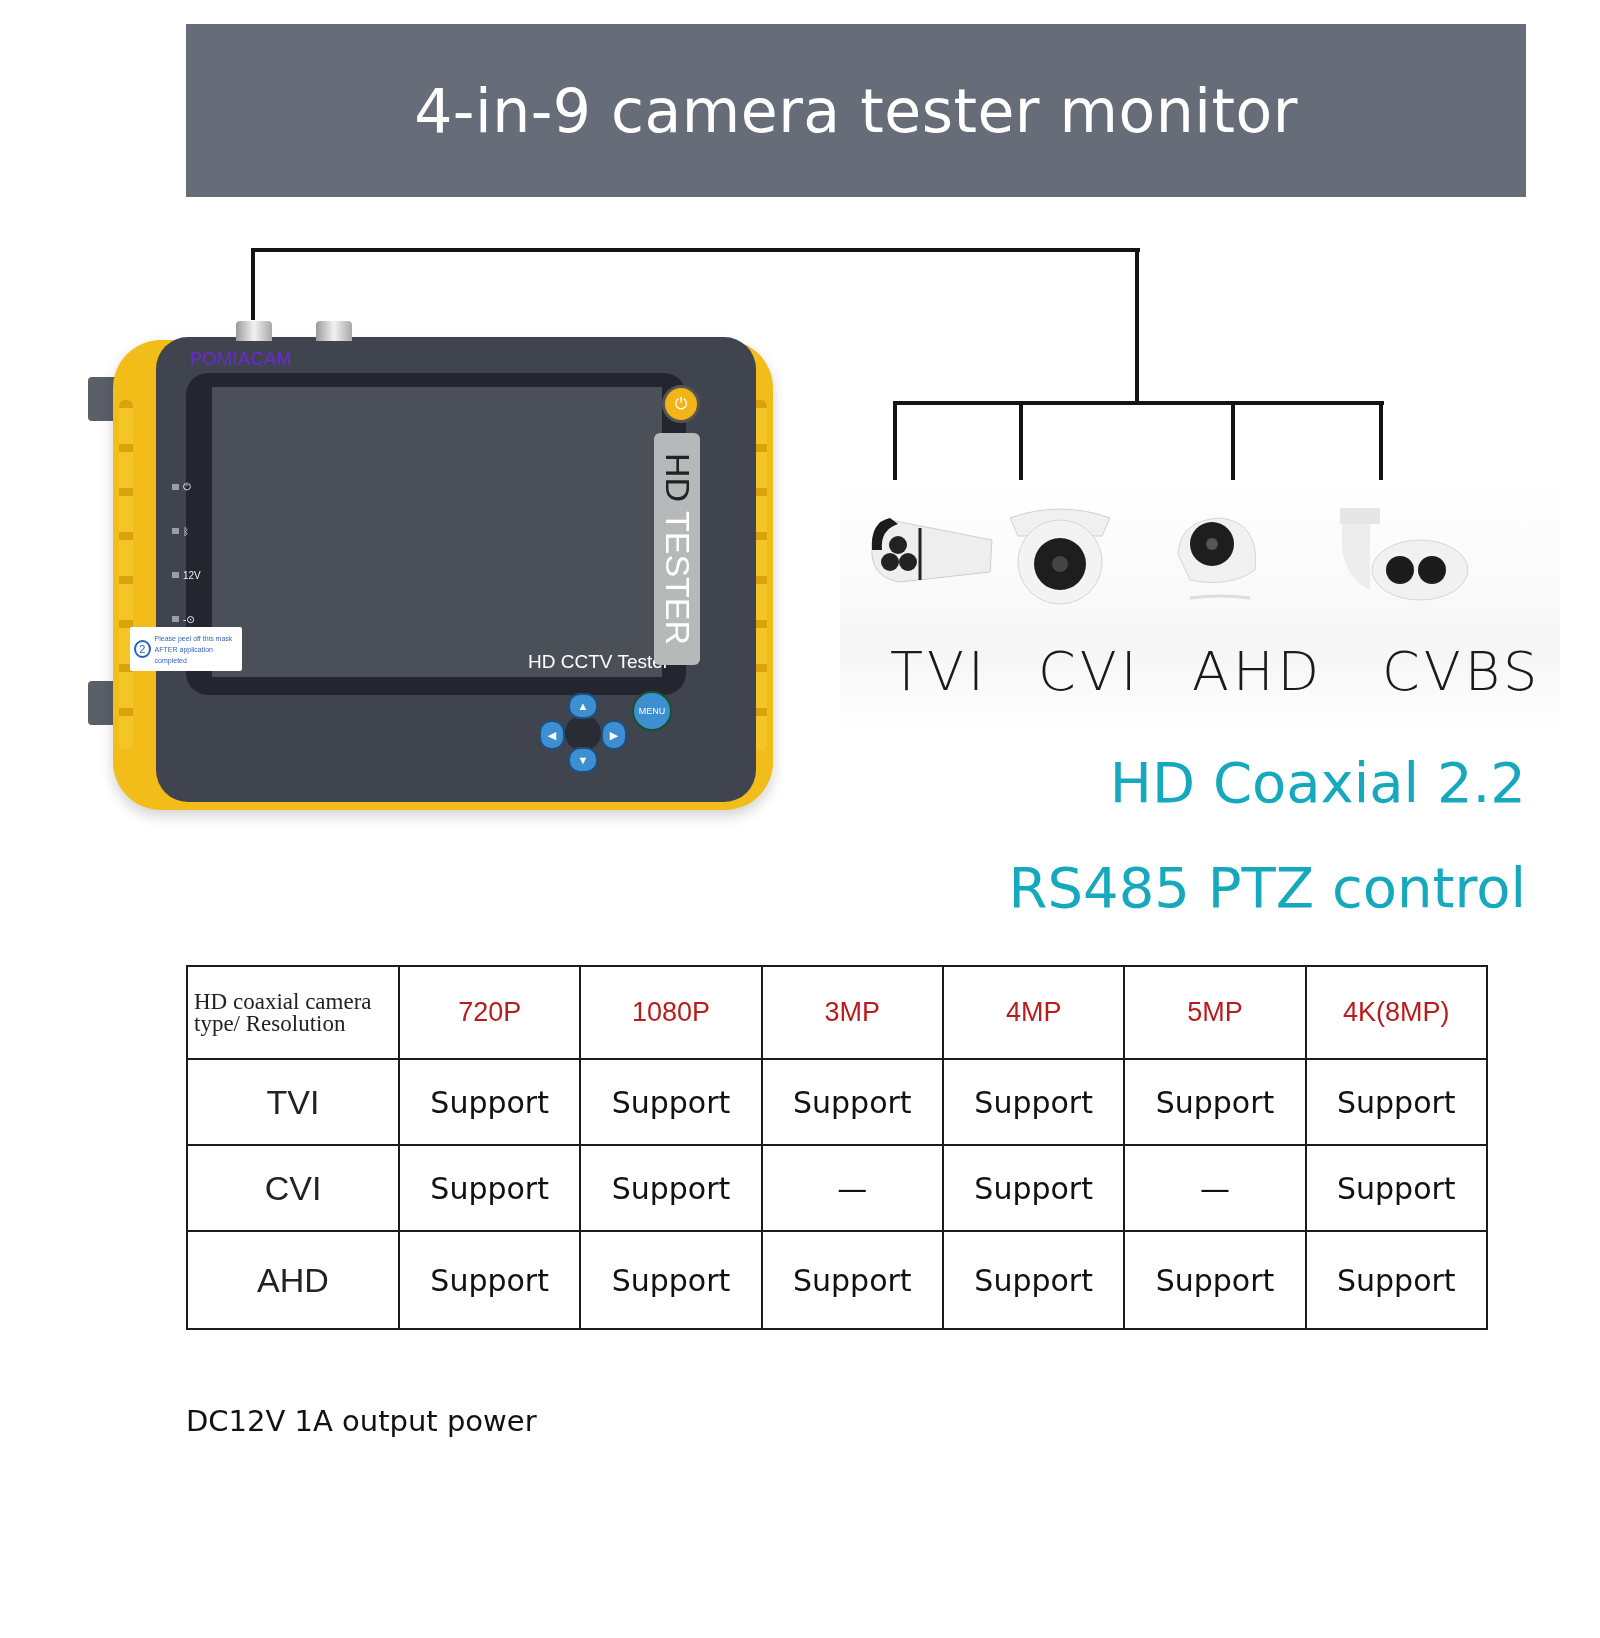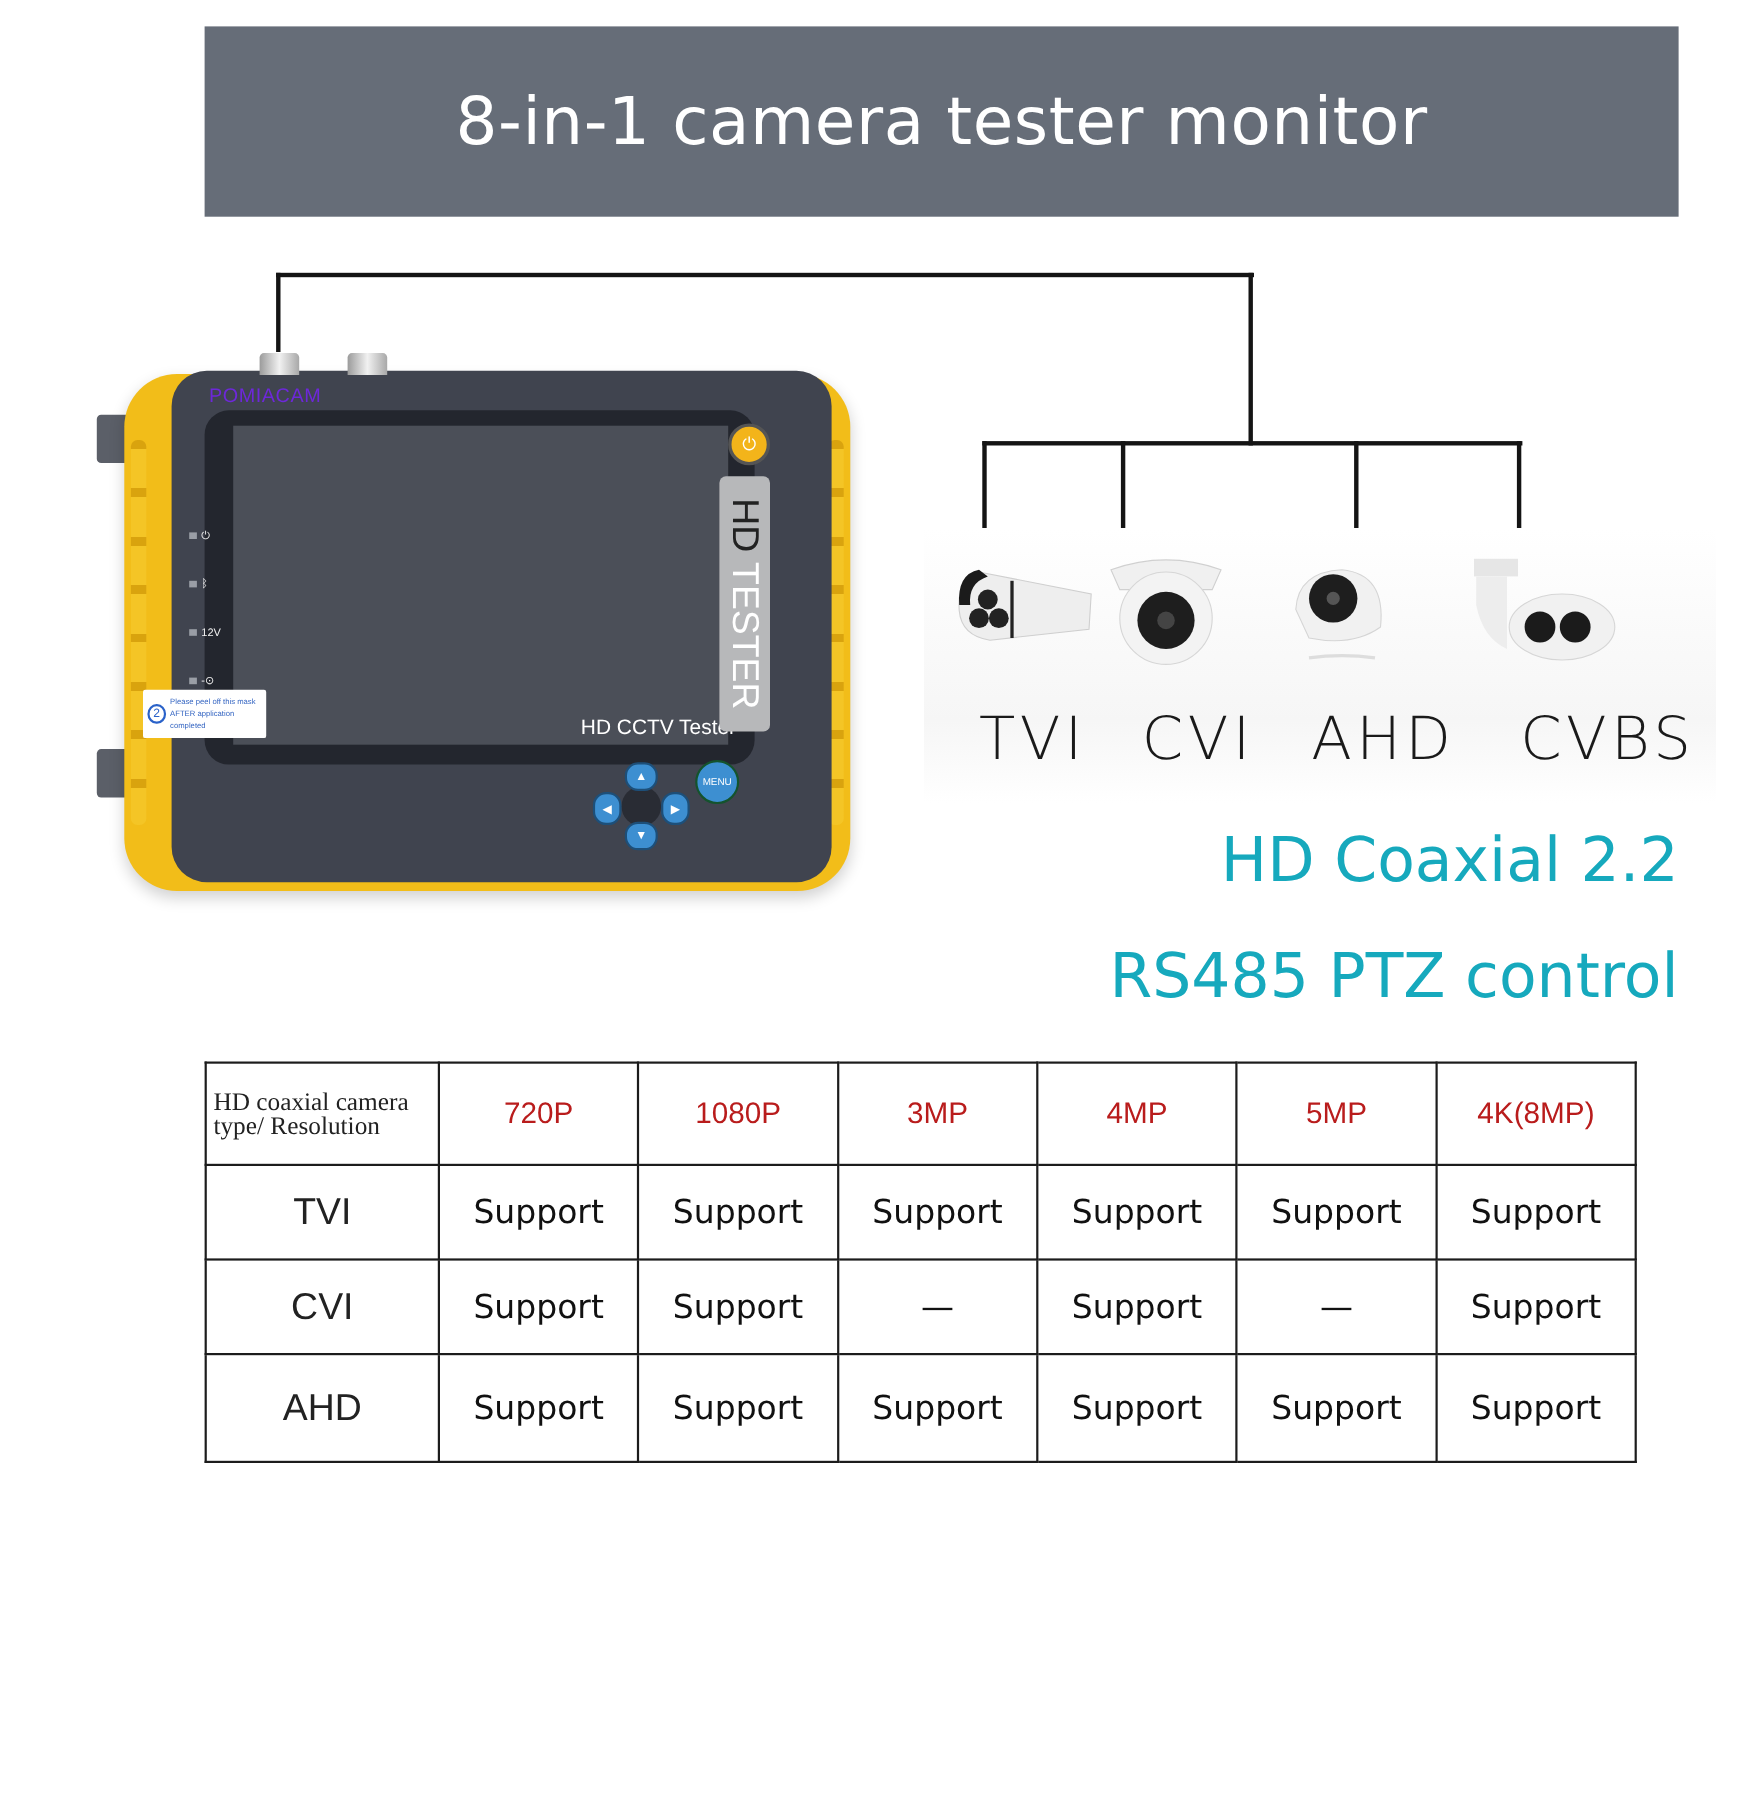--- a/index.html
+++ b/index.html
@@ -104,21 +104,21 @@
   }
   table.res td { height: 86px; font-family: "DejaVu Sans", sans-serif; font-size: 30px; color: #111; }
   table.res td.rowhead { font-family: "Liberation Sans", sans-serif; font-size: 34px; color: #222; }
 
   .notes { position: absolute; left: 186px; top: 1395px; width: 1340px; font-family: "DejaVu Sans", sans-serif; font-size: 29px; line-height: 53px; color: #111; }
 </style>
 </head>
 <body>
 
 <div class="banner">
-  <div class="banner-title">8-in-1 camera tester monitor</div>
+  <div class="banner-title">4-in-9 camera tester monitor</div>
 </div>
 
 <div class="line" style="left:251px; top:248px; width:889px; height:4px;"></div>
 <div class="line" style="left:251px; top:248px; width:4px; height:72px;"></div>
 <div class="line" style="left:1135px; top:248px; width:4px; height:157px;"></div>
 <div class="line" style="left:893px; top:401px; width:491px; height:4px;"></div>
 <div class="line" style="left:893px; top:401px; width:4px; height:84px;"></div>
 <div class="line" style="left:1019px; top:401px; width:4px; height:84px;"></div>
 <div class="line" style="left:1231px; top:401px; width:4px; height:84px;"></div>
 <div class="line" style="left:1379px; top:401px; width:4px; height:89px;"></div>
@@ -261,13 +261,14 @@
     <td>Support</td>
     <td>Support</td>
     <td>Support</td>
     <td>Support</td>
     <td>Support</td>
   </tr>
 </tbody>
   </table>
 
 <div class="notes">
+  <div>DC12V 1A output power</div>
 </div>
 
 </body></html>

